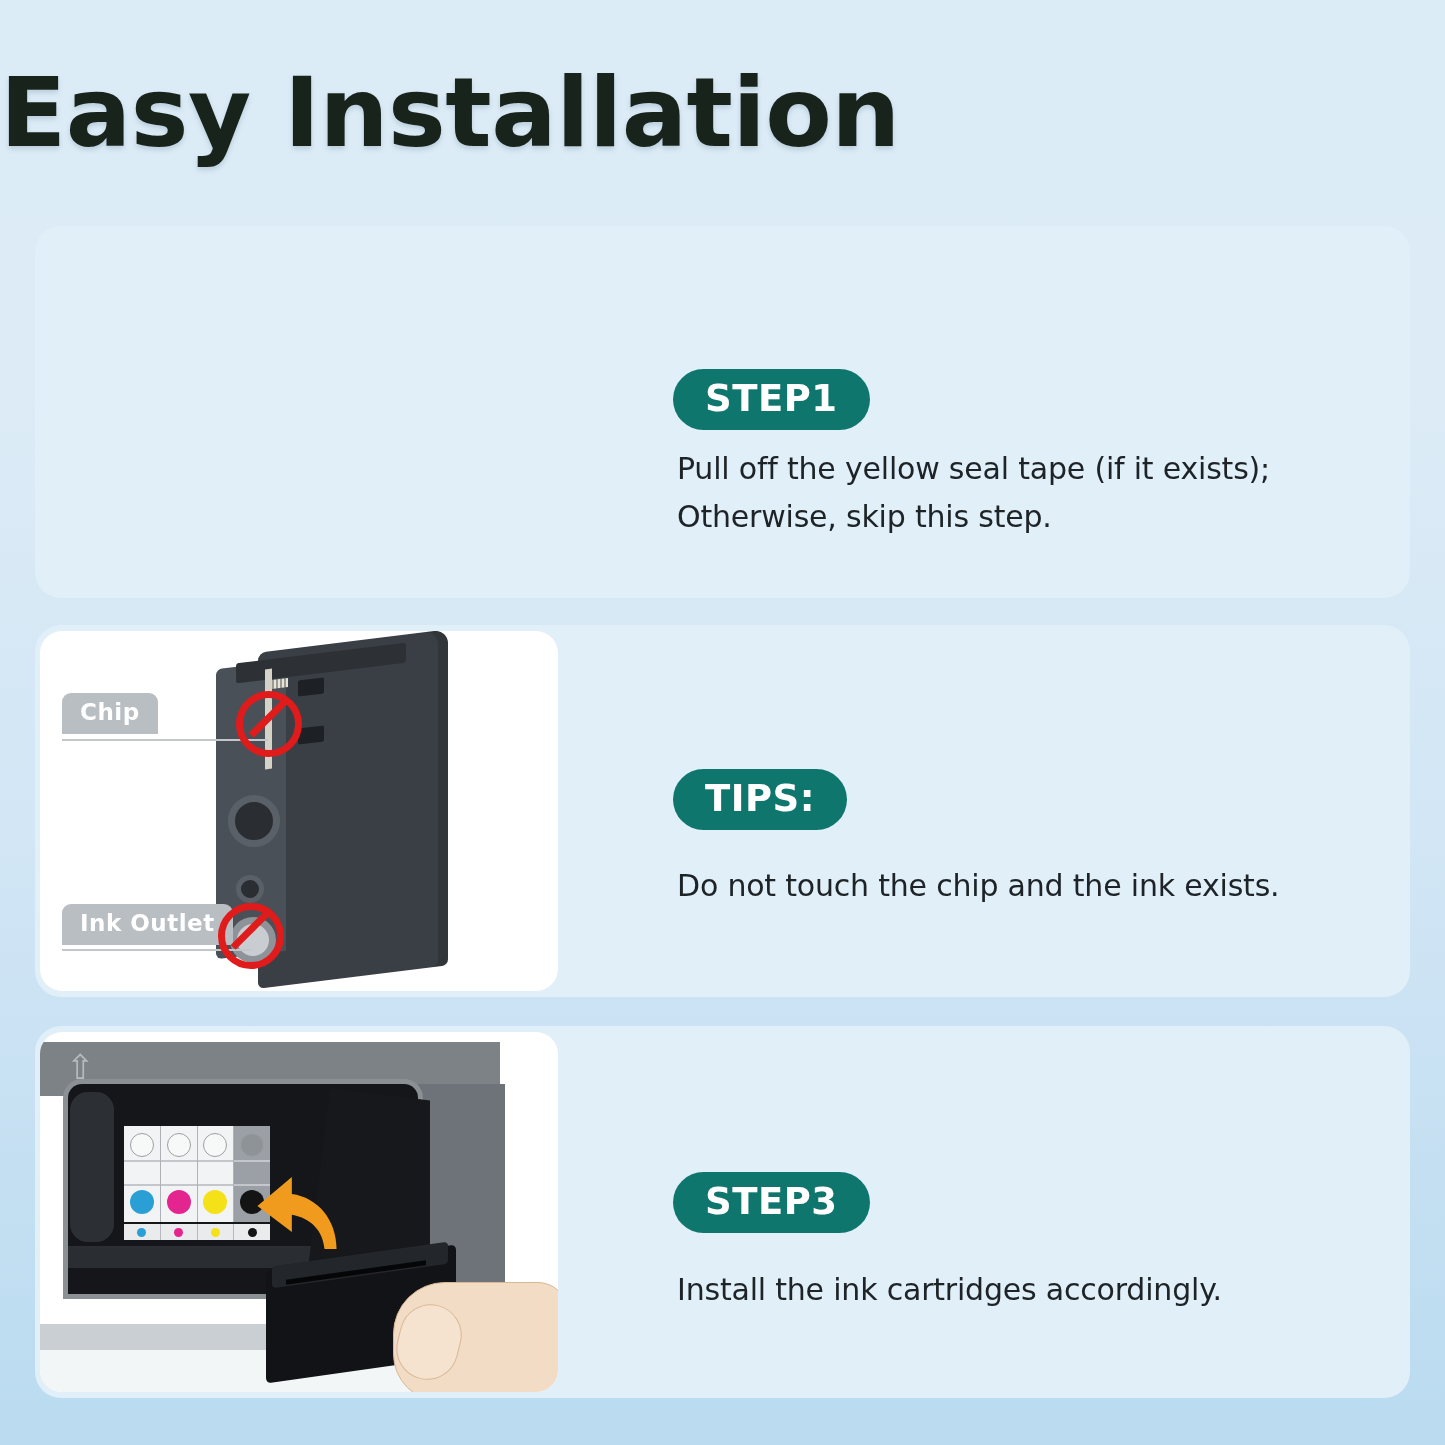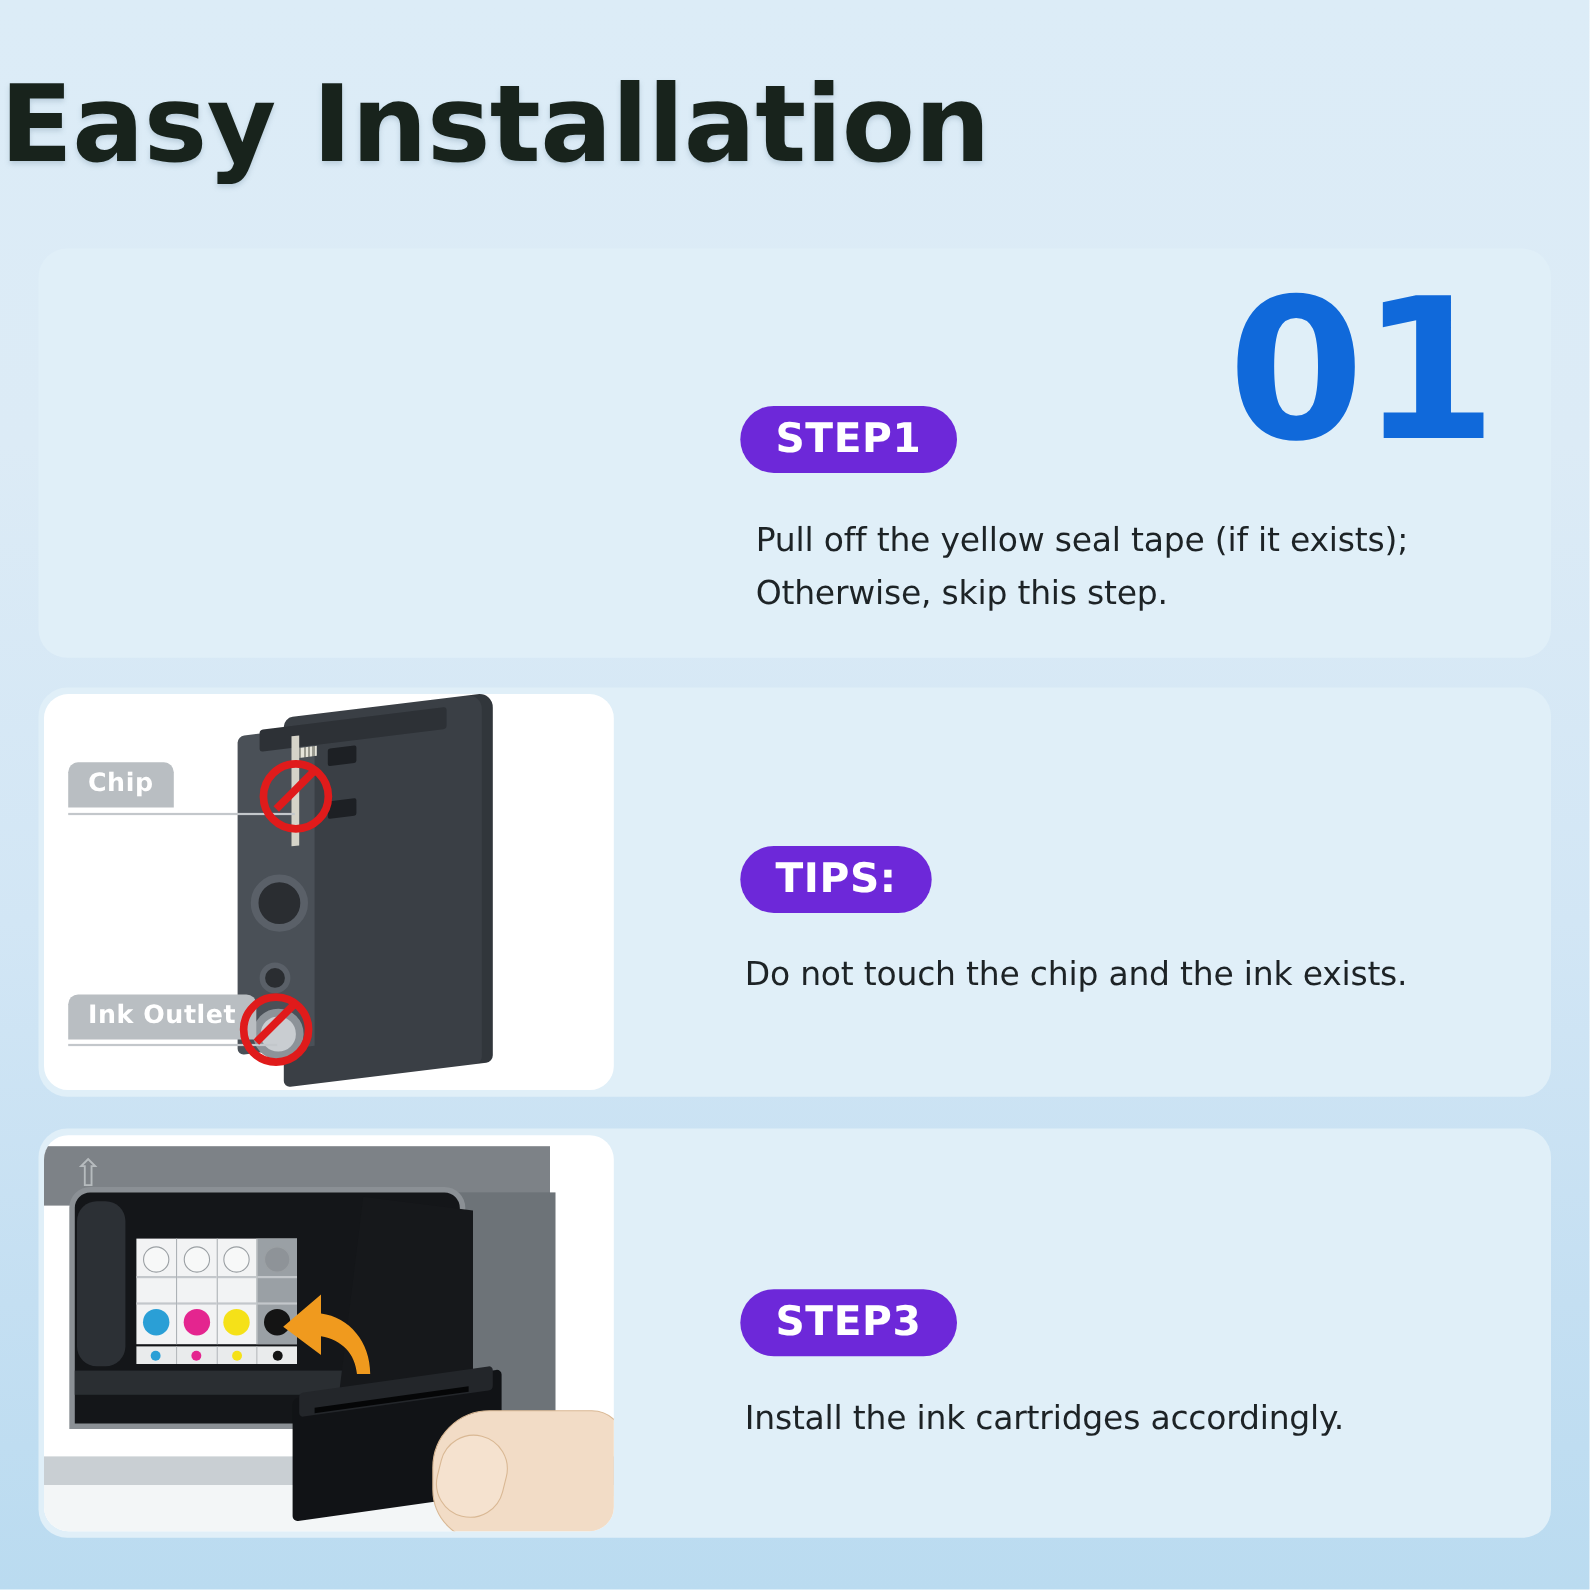--- a/index.html
+++ b/index.html
@@ -63,21 +63,21 @@
     left: 602px;
     top: 0;
     width: 540px;
     height: 100%;
   }
 
   .step-badge {
     position: absolute;
     left: 36px;
     display: inline-block;
-    background: #6d28d9;
+    background: #0f766e;
     color: #ffffff;
     font-family: "DejaVu Sans", sans-serif;
     font-weight: 700;
     font-size: 37px;
     letter-spacing: 0.5px;
     padding: 11px 32px 13px 32px;
     border-radius: 40px;
     line-height: 1;
     white-space: nowrap;
   }
@@ -88,21 +88,21 @@
   .step-desc {
     position: absolute;
     left: 40px;
     width: 640px;
     font-family: "DejaVu Sans", sans-serif;
     font-size: 30px;
     line-height: 1.6;
     color: #1d2326;
     letter-spacing: -0.2px;
   }
-  #desc-1 { top: 242px; margin-left: 10px; }
+  #desc-1 { top: 219px; }
   #desc-2 { top: 237px; }
   #desc-3 { top: 240px; }
 
   .step-number {
     position: absolute;
     right: -12px;
     font-family: "DejaVu Sans", sans-serif;
     font-weight: 700;
     font-size: 178px;
     line-height: 1;
@@ -524,21 +524,20 @@
 <h1 id="page-title">Easy Installation</h1>
 
 <section class="step-row" id="step-row-1">
 
 
   <div class="step-content">
     <div class="step-badge" id="badge-1">STEP1</div>
     <div class="step-desc" id="desc-1">Pull off the yellow seal tape (if it exists); Otherwise, skip this step.</div>
   </div>
 
-  <div class="step-number" id="num-1">01</div>
 </section>
 
 <section class="step-row" id="step-row-2">
 
   <div class="illus-panel">
     <div class="ill2-body"></div>
     <div class="ill2-front"></div>
     <div class="ill2-top-lip"></div>
     <div class="ill2-tab-dark" style="left:258px; top:48px; width:26px; height:16px;"></div>
     <div class="ill2-tab-dark" style="left:258px; top:96px; width:26px; height:16px;"></div>

